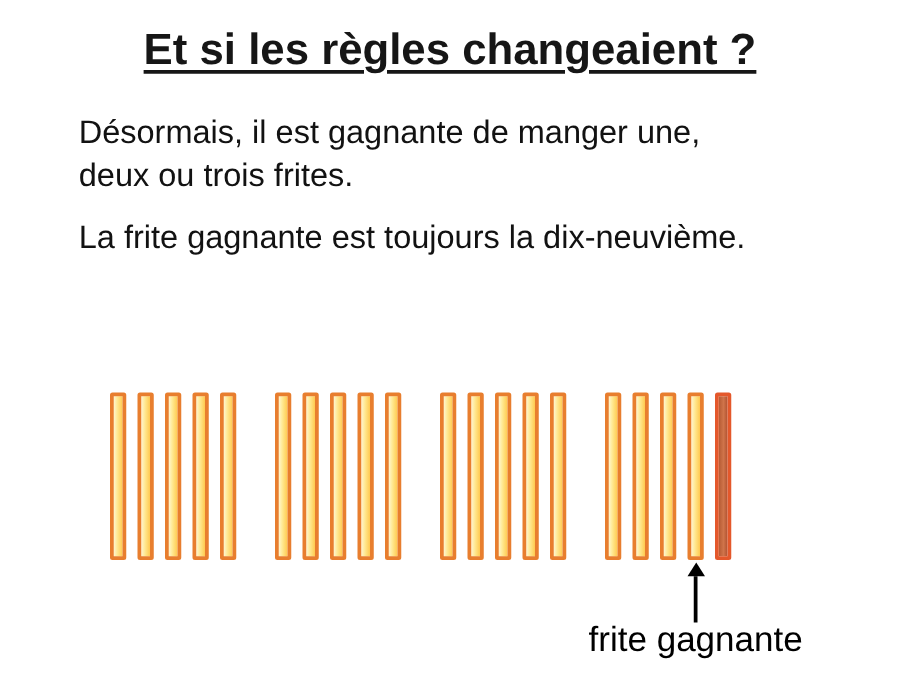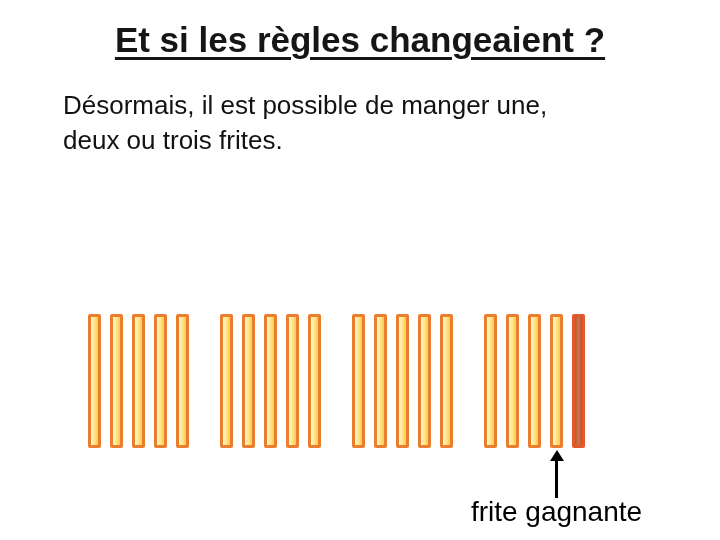--- a/index.html
+++ b/index.html
@@ -93,21 +93,22 @@
   }
 </style>
 </head>
 <body>
 
 <div class="slide" style="--fry-border: #E87E2E; --fry-fill-light: #FFF6D0; --fry-fill-mid: #FFE78E; --fry-fill-gold: #FFC94F; --dark-fry-border: #E4582B; --dark-fry-fill-a: #B55A33; --dark-fry-fill-b: #D0744A; --dark-fry-fill-c: #B05231; --arrow-color: #000000;">
 
   <div class="title">Et si les règles changeaient ?</div>
 
   <div class="body-text">
-    <p>Désormais, il est possible de manger une, deux ou trois frites.</p>
+    <p>Désormais, il est gagnante de manger une, deux ou trois frites.</p>
+    <p>La frite gagnante est toujours la dix-neuvième.</p>
   </div>
 
   <div class="fries">
       <div class="fry-group">
         <div class="fry"></div>
         <div class="fry"></div>
         <div class="fry"></div>
         <div class="fry"></div>
         <div class="fry"></div>
       </div>

